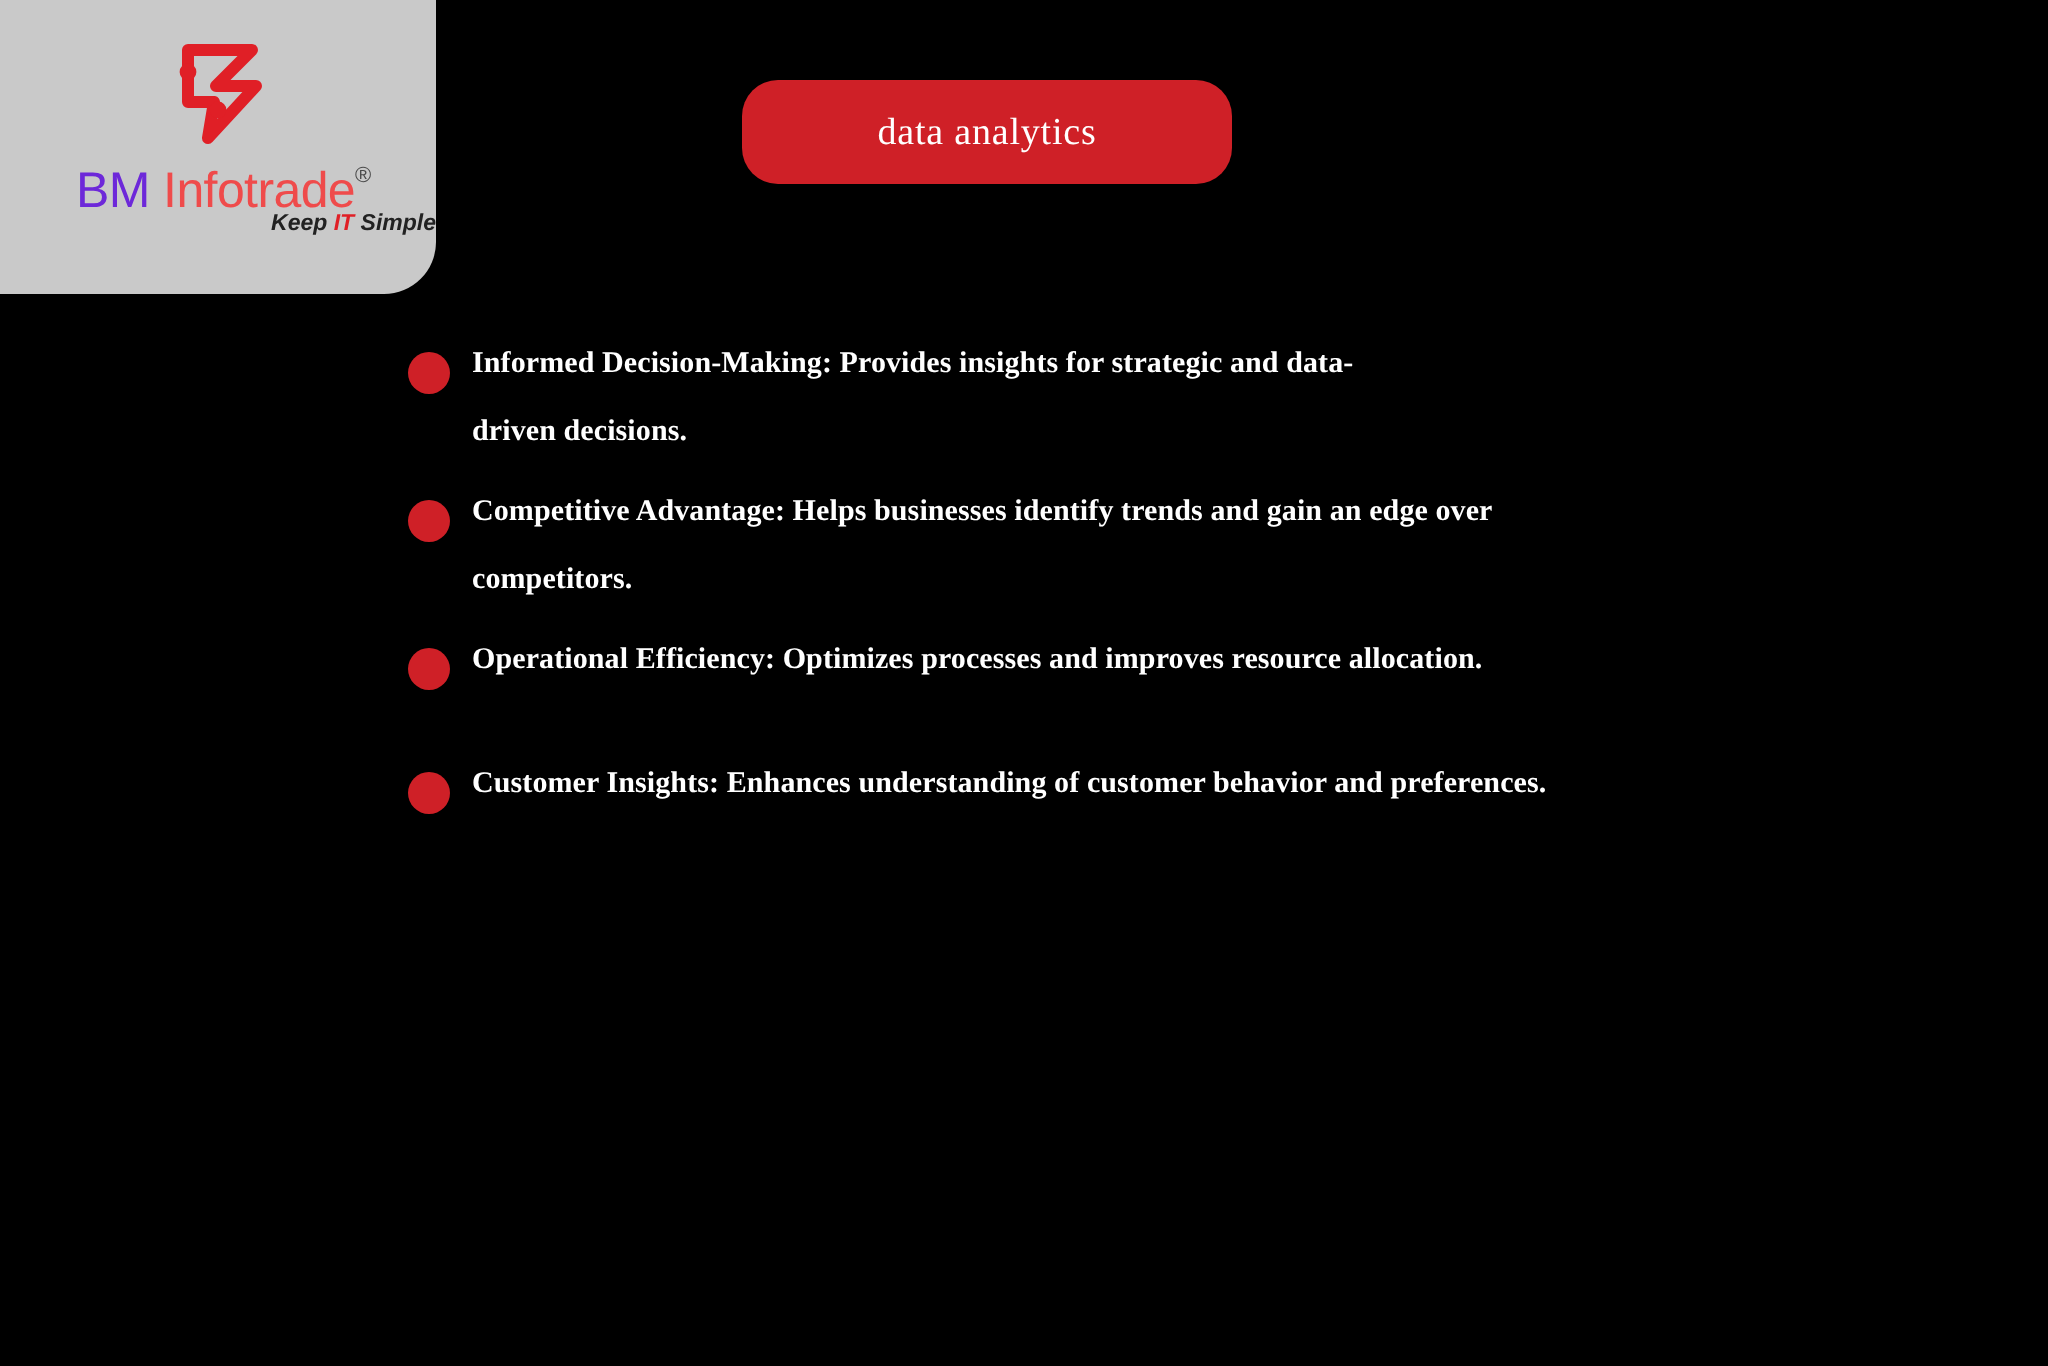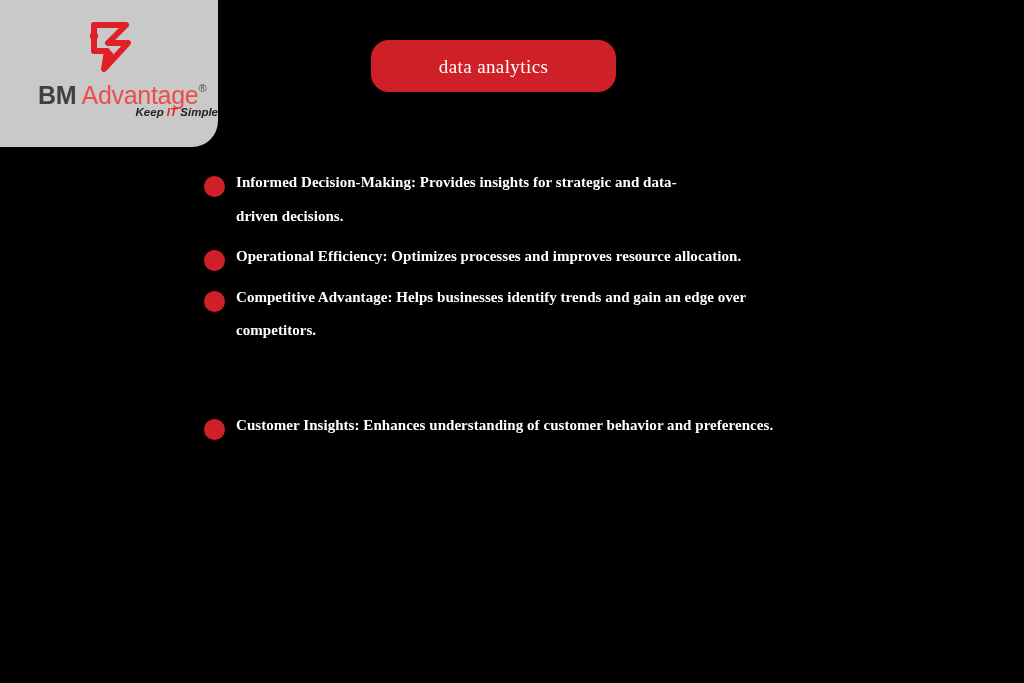--- a/index.html
+++ b/index.html
@@ -41,22 +41,22 @@
     width: 218px;
     text-align: left;
     padding-left: 38px;
     box-sizing: border-box;
     font-family: "Liberation Sans", sans-serif;
     font-size: 25px;
     line-height: 27px;
     white-space: nowrap;
   }
   .wm-bm {
-    color: #404040;
-    font-weight: bold;
+    color: #6d28d9;
+    font-weight: normal;
     letter-spacing: -0.3px;
   }
   .wm-info {
     color: #ef4b4b;
     font-weight: 400;
     letter-spacing: -0.3px;
   }
   .wm-reg {
     color: #4a4a4a;
     font-size: 11px;
@@ -129,21 +129,21 @@
     width: 21px;
     height: 21px;
     border-radius: 50%;
     background: #cf2027;
   }
   .bullet-item .txt {
     display: block;
   }
   
   .gap-tight { margin-top: 7px; }
-  .gap-wide  { margin-top: 61px; }
+  .gap-wide  { margin-top: 28px; }
   .bullet-item.condensed {
     font-size: 22px;
     letter-spacing: -0.35px;
     line-height: 33.5px;
   }
   .w-narrow  { max-width: 470px; }
   .w-mid     { max-width: 540px; }
   .w-wide    { max-width: 640px; }
   .w-widest  { max-width: 812px; }
 </style>
@@ -154,48 +154,48 @@
 
   <span class="logo-mark">
     <svg viewBox="0 0 52 58" width="52" height="58" aria-hidden="true">
       <path d="M10 9 L42 9 L24 27 L44 27 L20 53 L23 35 L10 35 Z" fill="none" stroke="#e01f26" stroke-width="6" stroke-linejoin="round" stroke-linecap="round"></path>
       <circle cx="10" cy="20" r="4.2" fill="#e01f26"></circle>
       <circle cx="25" cy="39" r="4.2" fill="#e01f26"></circle>
     </svg>
   </span>
 
   <div class="logo-wordmark">
-    <span class="wm-bm">BM</span><span class="wm-info"> Advantage</span><span class="wm-reg">®</span>
+    <span class="wm-bm">BM</span><span class="wm-info"> Infotrade</span><span class="wm-reg">®</span>
   </div>
 
   <div class="logo-tagline">
     <span>Keep </span><span class="tag-it">IT</span><span> Simple</span>
   </div>
 </div>
 
 <div class="title-pill">
   <span class="title-pill-text">data analytics</span>
 </div>
 
 <div class="bullet-list">
 
   <div class="bullet-item w-narrow">
     <span class="dot"></span>
     <span class="txt">Informed Decision-Making: Provides insights for strategic and data-driven decisions.</span>
   </div>
 
+  <div class="bullet-item w-mid gap-tight">
+    <span class="dot"></span>
+    <span class="txt">Competitive Advantage: Helps businesses identify trends and gain an edge over competitors.</span>
+  </div>
+
   <div class="bullet-item w-wide gap-tight">
     <span class="dot"></span>
     <span class="txt">Operational Efficiency: Optimizes processes and improves resource allocation.</span>
   </div>
 
-  <div class="bullet-item w-mid gap-tight">
-    <span class="dot"></span>
-    <span class="txt">Competitive Advantage: Helps businesses identify trends and gain an edge over competitors.</span>
-  </div>
-
   <div class="bullet-item w-wide gap-wide">
     <span class="dot"></span>
     <span class="txt">Customer Insights: Enhances understanding of customer behavior and preferences.</span>
   </div>
 
 
 </div>
 
 </body></html>

